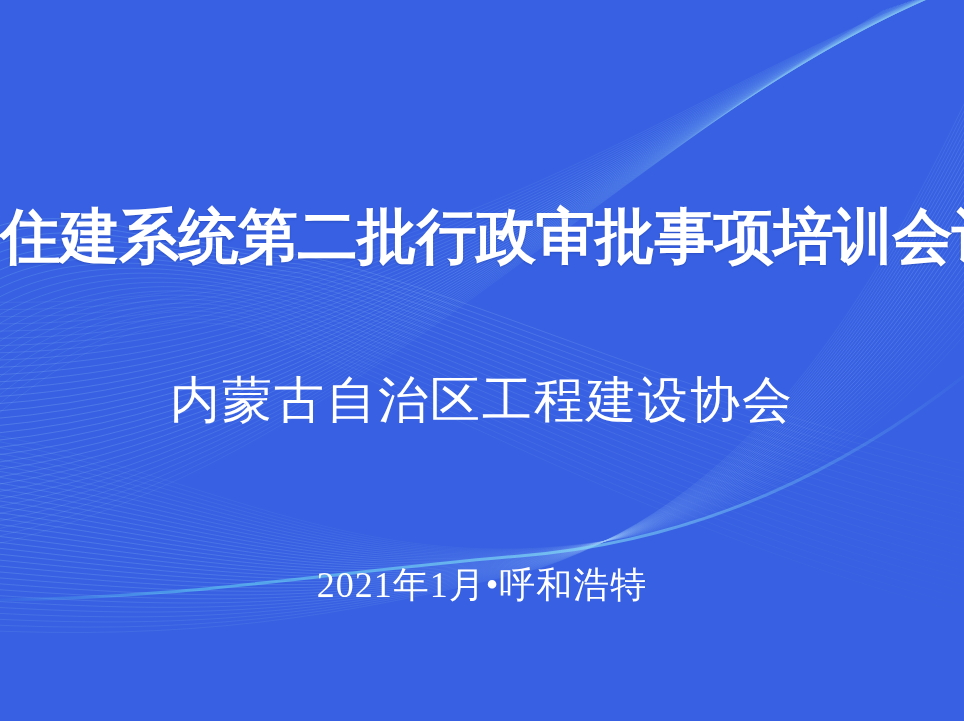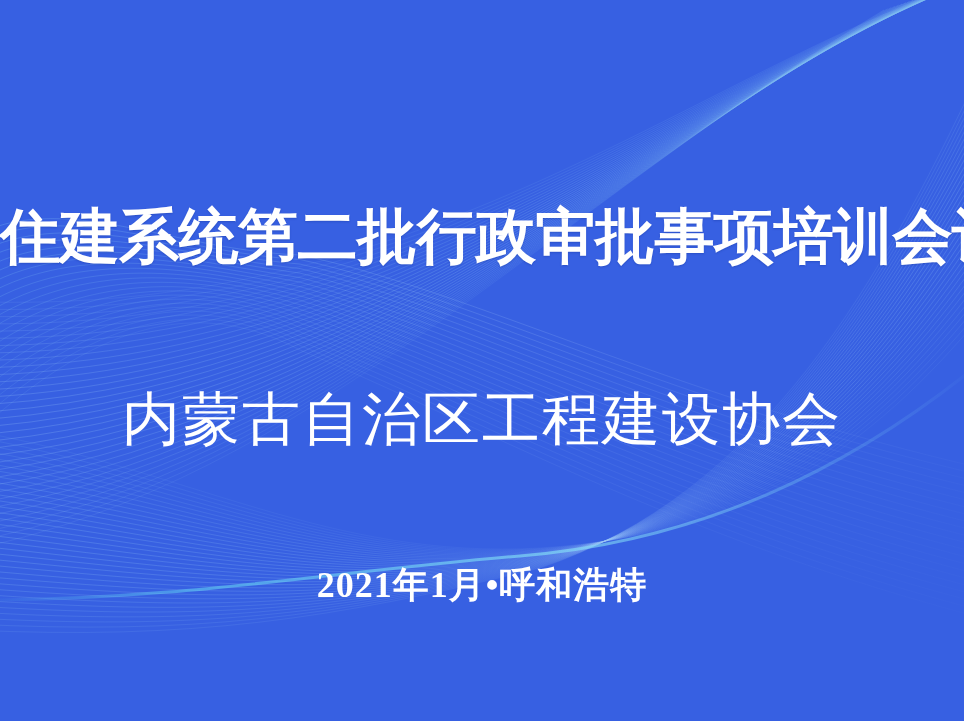--- a/index.html
+++ b/index.html
@@ -48,42 +48,42 @@
     font-size: 60px;
     line-height: 78px;
     font-weight: 700;
     letter-spacing: -0.5px;
     white-space: nowrap;
     text-shadow: 0 1px 2px rgba(10, 40, 130, 0.28);
   }
 
   .sub-title {
     position: absolute;
-    top: 339px;
+    top: 325px;
     left: 0;
     right: 0;
     text-align: center;
     color: #ffffff;
-    font-size: 58px;
+    font-size: 50px;
     line-height: 66px;
     font-weight: 400;
     letter-spacing: 2px;
     white-space: nowrap;
   }
 
   .date-line {
     position: absolute;
     top: 526px;
     left: 0;
     right: 0;
     text-align: center;
     color: #ffffff;
     font-size: 36px;
     line-height: 46px;
-    font-weight: 700;
+    font-weight: 400;
     letter-spacing: 1px;
     white-space: nowrap;
   }
 </style>
 </head>
 <body>
 
 <div id="slide">
 
   <svg id="wave-layer" viewBox="0 0 964 721" preserveAspectRatio="none" aria-hidden="true">

